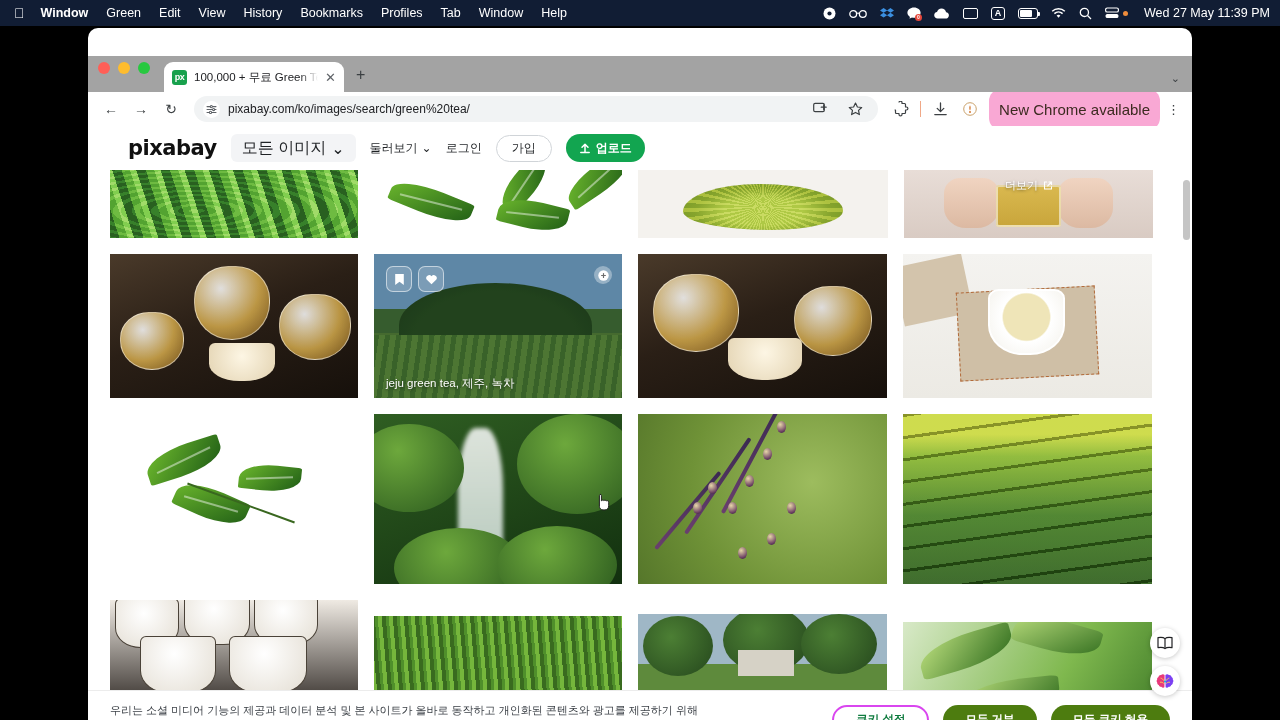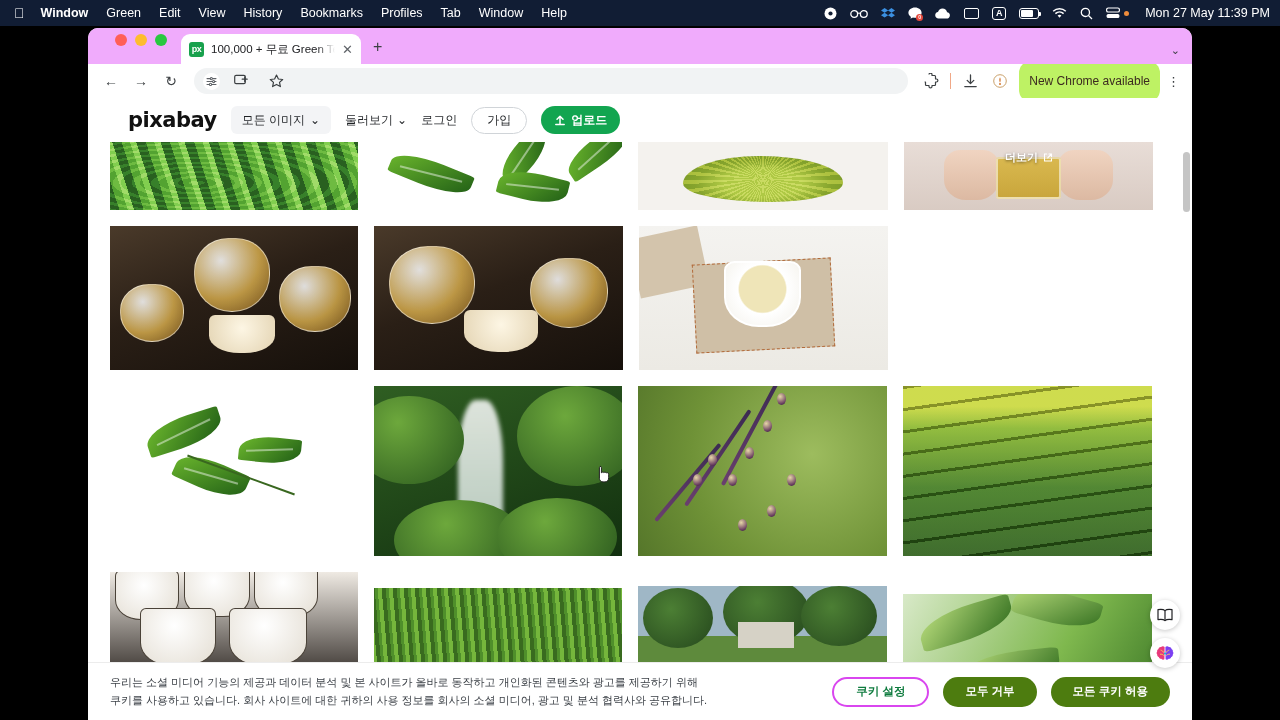--- a/index.html
+++ b/index.html
@@ -49,22 +49,22 @@
   .orange-dot{width:5px;height:5px;border-radius:50%;background:#ef8d3c;margin-left:4px;}
 
   
   #chrome-window {
     position:absolute; top:28px; left:88px; width:1104px; height:692px;
     background:#fff; border-radius:10px 10px 0 0; overflow:hidden;
   }
 
   
   #tabstrip {
-    height:36px; background:#f0abfc; display:flex; align-items:flex-end;
-    padding-left:27px; position:relative;
+    height:36px; background:#a3a3a3; display:flex; align-items:flex-end;
+    padding-left:10px; position:relative;margin-top:28px;
   }
   .traffic { display:flex; align-items:center; gap:8px; height:36px; padding-bottom:12px;}
   .tl { width:12px;height:12px;border-radius:50%; }
   .tl.r{background:#ff5f57;} .tl.y{background:#febc2e;} .tl.g{background:#28c840;}
   .tab {
     margin-left:14px; height:30px; width:180px; background:#fff;
     border-radius:9px 9px 0 0; display:flex; align-items:center;
     padding:0 8px; gap:7px; position:relative;
   }
   .favicon {
@@ -97,43 +97,43 @@
     display:flex; align-items:center; padding:0 8px 0 9px; margin:0 6px; gap:8px;
   }
   .site-chip{
     width:17px;height:17px;border-radius:50%;background:#fff;
     display:flex;align-items:center;justify-content:center;flex:0 0 auto;
   }
   #url { font-size:12px; color:#202124; flex:1; white-space:nowrap; overflow:hidden; }
   #omni-right { display:flex; align-items:center; gap:9px; padding-right:2px; }
   .divider-v{width:1px;height:16px;background:#f0a887;margin:0 2px;}
   #new-chrome {
-    height:41px;background:#bef264;border-radius:12px;color:#3c2a20;
-    font-size:12px;display:flex;align-items:center;padding:0 10px;
+    height:41px;background:#f9a8d4;border-radius:12px;color:#3c2a20;
+    font-size:15px;display:flex;align-items:center;padding:0 10px;
     white-space:nowrap;margin-left:2px;
   }
   .kebab{font-size:13px;color:#3c4043;padding:0 3px;letter-spacing:-1px;}
 
   
   #page {
     position:relative; height:622px; background:#fff; overflow:hidden;
   }
   #px-header {
     height:44px; display:flex; align-items:center; padding:0 40px;
     gap:14px; background:#fff;
   }
   #px-logo { font-size:21px; font-weight:bold; letter-spacing:-0.5px; color:#111; font-family:"DejaVu Sans",sans-serif;}
   #px-search {
     flex:1; max-width:700px; height:30px; background:#f3f4f6; border-radius:6px;
     display:flex; align-items:center; padding:0 12px; gap:10px; margin-left:8px;
   }
   #px-search .qtext{font-size:12.5px;color:#7b8086;}
   #px-filter {
     background:#f3f4f6;border-radius:6px;height:28px;display:flex;align-items:center;
-    padding:0 11px;gap:5px;font-size:12px;color:#1f2225;white-space:nowrap;
+    padding:0 11px;gap:5px;font-size:16px;color:#1f2225;white-space:nowrap;
   }
   .px-nav { font-size:12px;color:#1f2225;display:flex;align-items:center;gap:4px;white-space:nowrap;}
   #px-signup{
     border:1px solid #d0d4d8;border-radius:16px;height:27px;display:flex;
     align-items:center;padding:0 15px;font-size:12px;color:#1f2225;
   }
   #px-upload{
     background:#12a550;border-radius:16px;height:28px;display:flex;align-items:center;
     padding:0 13px;gap:5px;font-size:12px;color:#fff;font-weight:bold;
   }
@@ -307,21 +307,21 @@
     position:absolute; right:10px; top:12px; width:18px;height:18px;border-radius:50%;
     background:rgba(255,255,255,0.35); display:flex;align-items:center;justify-content:center;
     color:#fff;font-size:10px;
   }
   #cursor{
     position:absolute; left:507px; top:367px; width:16px;height:18px;
     pointer-events:none; z-index:40;
   }
   .more-badge{
     position:absolute; left:50%; transform:translateX(-50%); top:8px;
-    color:#fff; font-size:11px; font-weight:bold; display:flex; gap:5px;
+    color:#fff; font-size:11px; font-weight:normal; display:flex; gap:5px;
     align-items:center; text-shadow:0 1px 3px rgba(0,0,0,0.55);
   }
 
   
   #cookie{
     position:absolute; left:0; right:0; bottom:0; height:58px; background:#fff;
     border-top:1px solid #ececec; display:flex; align-items:center;
     padding:0 22px; gap:18px; z-index:30;
   }
   #cookie-text{ font-size:11px; color:#3a3f45; line-height:1.55; max-width:600px; }
@@ -425,21 +425,21 @@
           <path d="M8.5 8.5 12 12" stroke="#fff" stroke-width="1.3"></path>
         </svg>
     </span>
     <span class="sysicon">
       <svg width="14" height="13" viewBox="0 0 14 13">
           <rect x="0.6" y="1" width="12.8" height="4" rx="1.6" fill="none" stroke="#fff" stroke-width="1.2"></rect>
           <rect x="0.6" y="7" width="12.8" height="4" rx="1.6" fill="#fff"></rect>
         </svg>
       <span class="orange-dot"></span>
     </span>
-    <span class="clock">Mon 27 May  11:39 PM</span>
+    <span class="clock">Wed 27 May  11:39 PM</span>
   </div>
 
   <div id="chrome-window">
 
     <div id="tabstrip">
       <div class="traffic">
         <span class="tl r"></span>
         <span class="tl y"></span>
         <span class="tl g"></span>
       </div>
@@ -458,20 +458,21 @@
       <span class="tb-icon">↻</span>
       <div id="omnibox">
         <span class="site-chip">
           <svg width="11" height="11" viewBox="0 0 11 11">
               <path d="M1 2.6h3.2M6.6 2.6h3.4M1 5.5h5.4M8.6 5.5h1.4M1 8.4h2.4M5.8 8.4h4.2" stroke="#5f6368" stroke-width="1.05" stroke-linecap="round"></path>
               <circle cx="5.3" cy="2.6" r="1.1" fill="none" stroke="#5f6368" stroke-width="1.05"></circle>
               <circle cx="7.6" cy="5.5" r="1.1" fill="none" stroke="#5f6368" stroke-width="1.05"></circle>
               <circle cx="4.5" cy="8.4" r="1.1" fill="none" stroke="#5f6368" stroke-width="1.05"></circle>
             </svg>
         </span>
+        <span id="url">pixabay.com/ko/images/search/green%20tea/</span>
         <span id="omni-right">
           <span class="tb-icon">
             <svg width="15" height="14" viewBox="0 0 15 14">
                 <rect x="0.7" y="1.4" width="10.6" height="8.2" rx="1.4" fill="none" stroke="#3c4043" stroke-width="1.2"></rect>
                 <path d="M8.2 5.2h5M10.7 2.8v4.8" stroke="#3c4043" stroke-width="1.2" stroke-linecap="round"></path>
               </svg>
           </span>
           <span class="tb-icon">
             <svg width="15" height="14" viewBox="0 0 15 14">
                 <path d="M7.5 1 9.4 5l4.3.5-3.2 2.9.9 4.2-3.9-2.2-3.9 2.2.9-4.2L1.3 5.5 5.6 5z" fill="none" stroke="#3c4043" stroke-width="1.2" stroke-linejoin="round"></path>
@@ -562,20 +563,43 @@
 
         <div class="row" style="height:144px;">
           <div class="card" style="width:248px;height:144px;">
             <div class="ph teapots">
               <span class="pot" style="left:4%;top:40%;width:64px;height:58px;"></span>
               <span class="pot" style="left:34%;top:8%;width:76px;height:74px;"></span>
               <span class="pot" style="right:3%;top:28%;width:72px;height:66px;"></span>
               <span class="cup" style="left:40%;top:62%;width:66px;height:38px;"></span>
             </div>
           </div>
+          <div class="card" style="width:248px;height:144px;">
+            <div class="ph hill">
+              <span class="mound"></span>
+                <span class="field"></span>
+            </div>
+            <span class="ov-btn" style="left:12px;top:12px;width:26px;height:26px;">
+              <svg width="11" height="13" viewBox="0 0 11 13">
+                  <path d="M1.2 1h8.6v11L5.5 8.8 1.2 12z" fill="#fff"></path>
+                </svg>
+            </span>
+            <span class="ov-btn" style="left:44px;top:12px;width:26px;height:26px;">
+              <svg width="13" height="12" viewBox="0 0 13 12">
+                  <path d="M6.5 11.3 1.6 6.6a3 3 0 0 1 4.9-3.4 3 3 0 0 1 4.9 3.4z" fill="#fff"></path>
+                </svg>
+            </span>
+            <span class="ov-round">
+              <svg width="11" height="11" viewBox="0 0 11 11">
+                  <circle cx="5.5" cy="5.5" r="5.2" fill="#fff"></circle>
+                  <path d="M3.6 5.5h3.8M5.5 3.6v3.8" stroke="#6d6d6d" stroke-width="1.2" stroke-linecap="round"></path>
+                </svg>
+            </span>
+            <span class="ov-caption">jeju  green tea, 제주, 녹차</span>
+          </div>
           <div class="card" style="width:249px;height:144px;">
             <div class="ph teapots">
               <span class="pot" style="left:6%;top:14%;width:86px;height:78px;"></span>
               <span class="pot" style="right:6%;top:22%;width:78px;height:70px;"></span>
               <span class="cup" style="left:36%;top:58%;width:74px;height:42px;"></span>
             </div>
           </div>
           <div class="card" style="width:249px;height:144px;">
             <div class="ph chamomile">
               <span class="mat2"></span>

